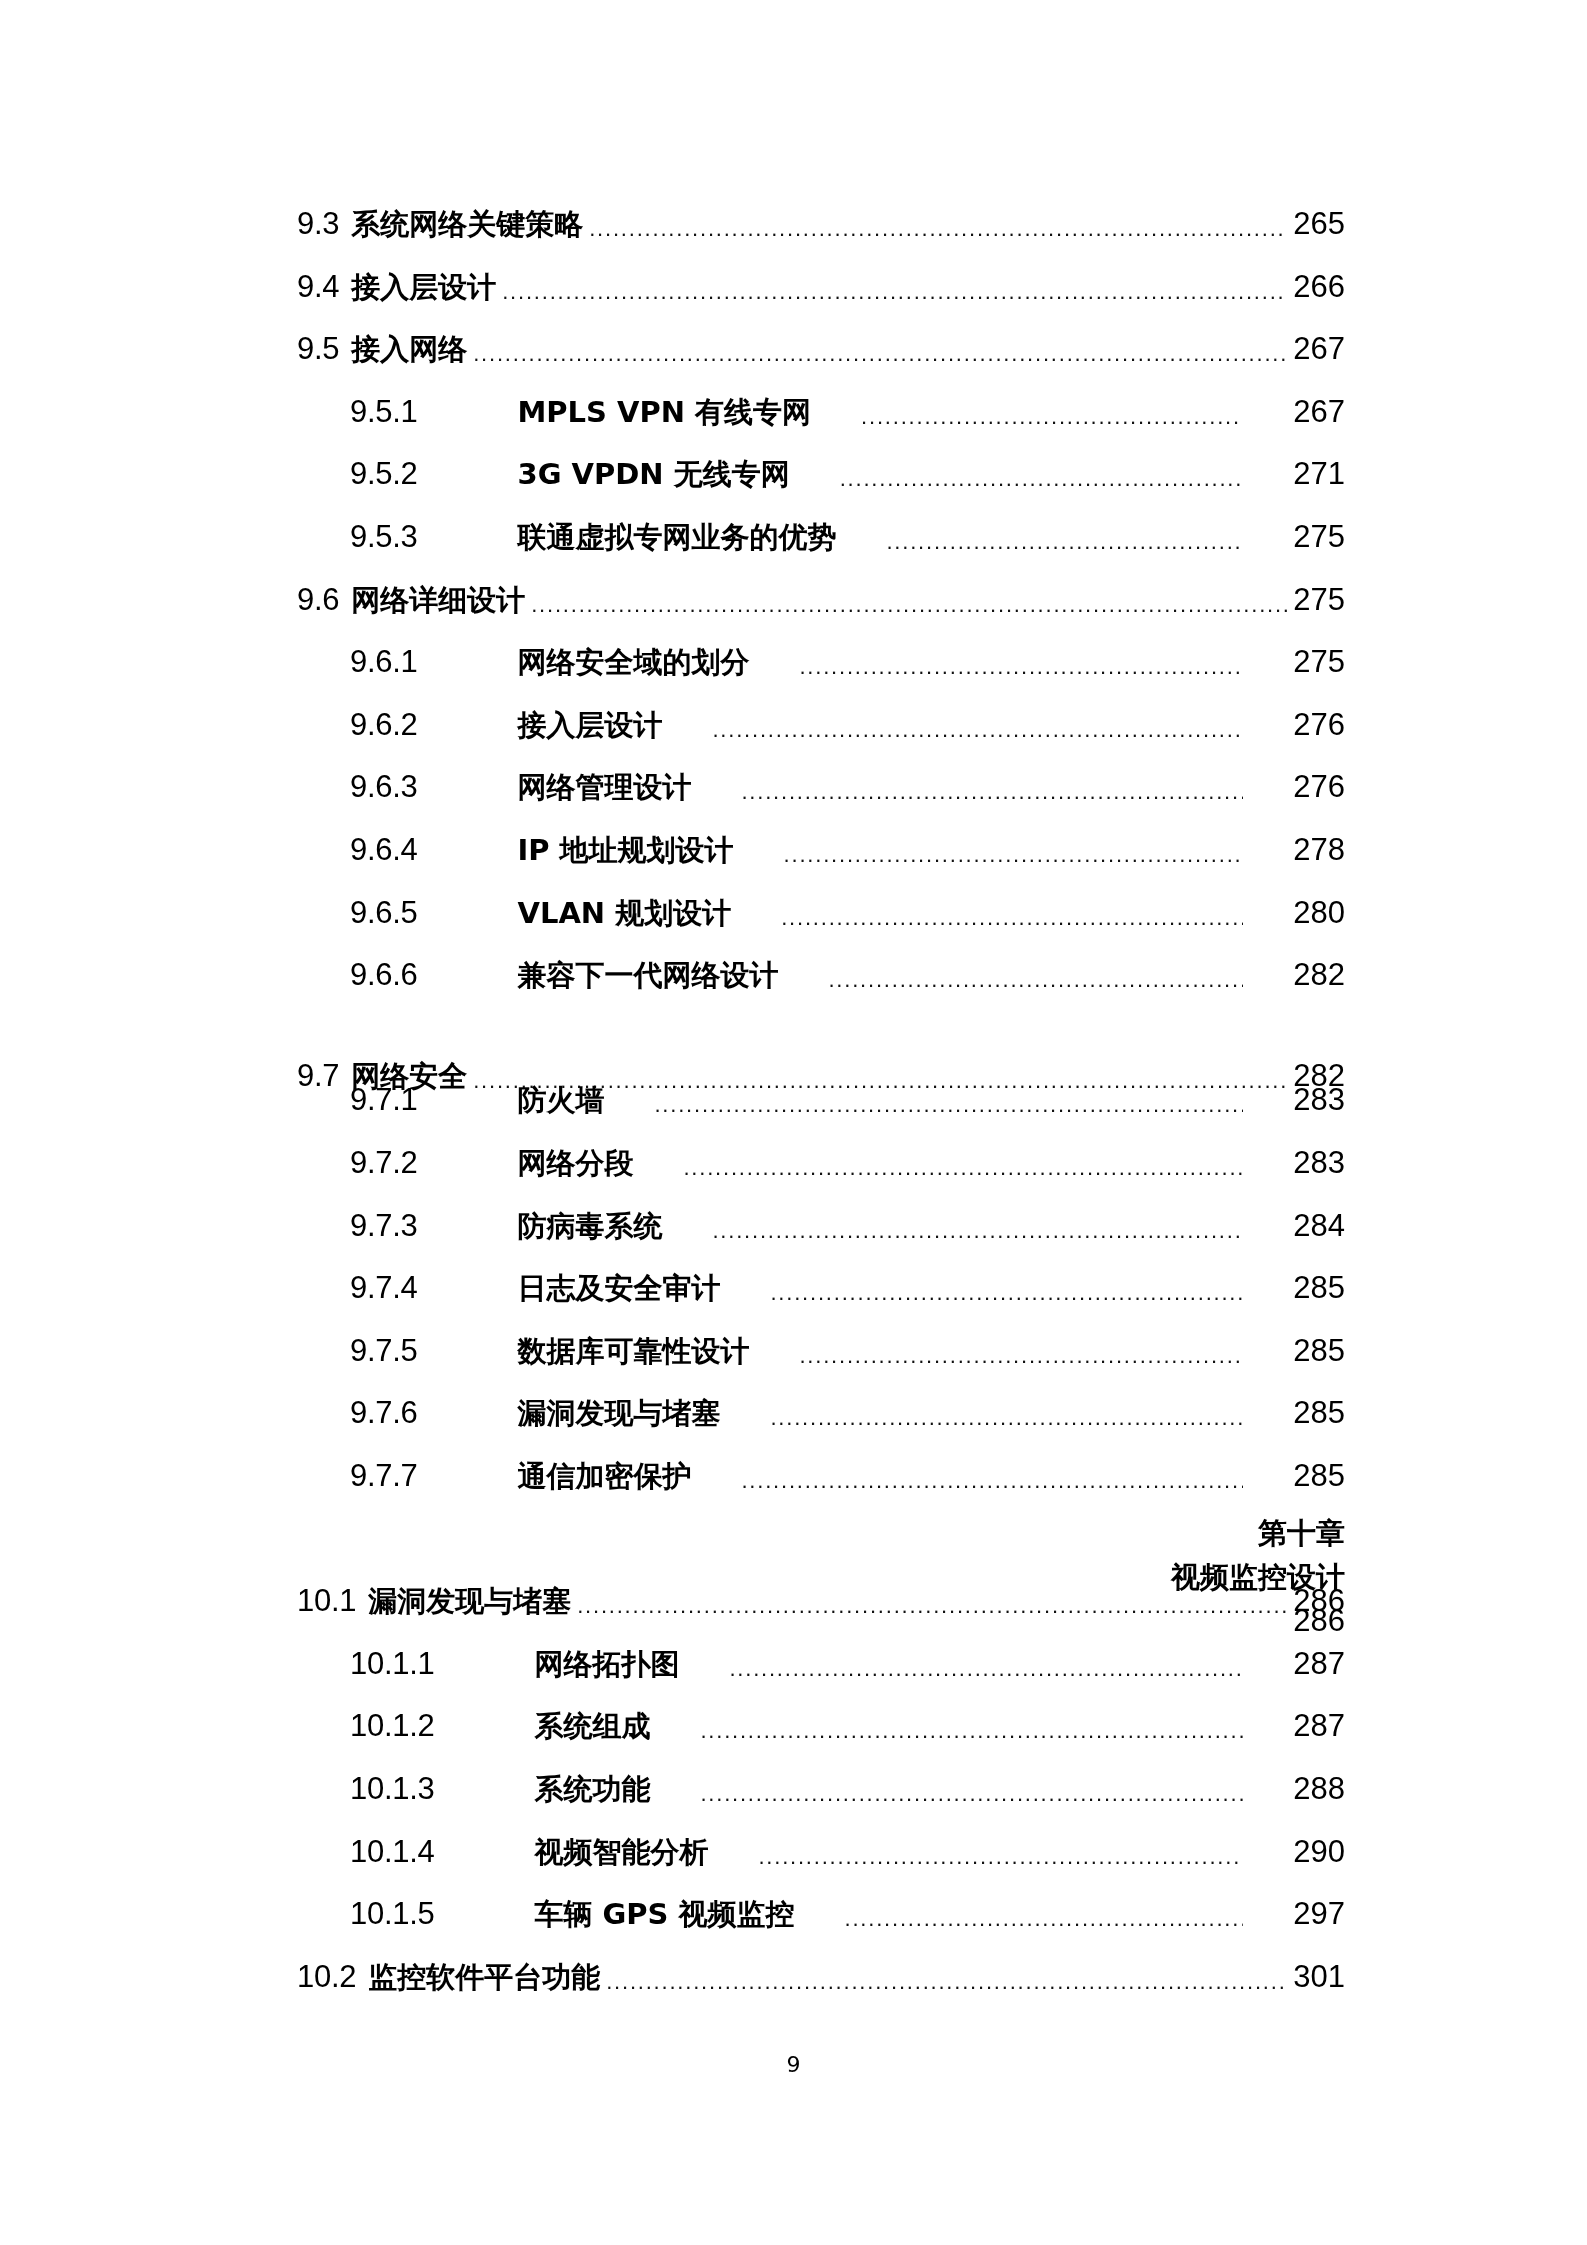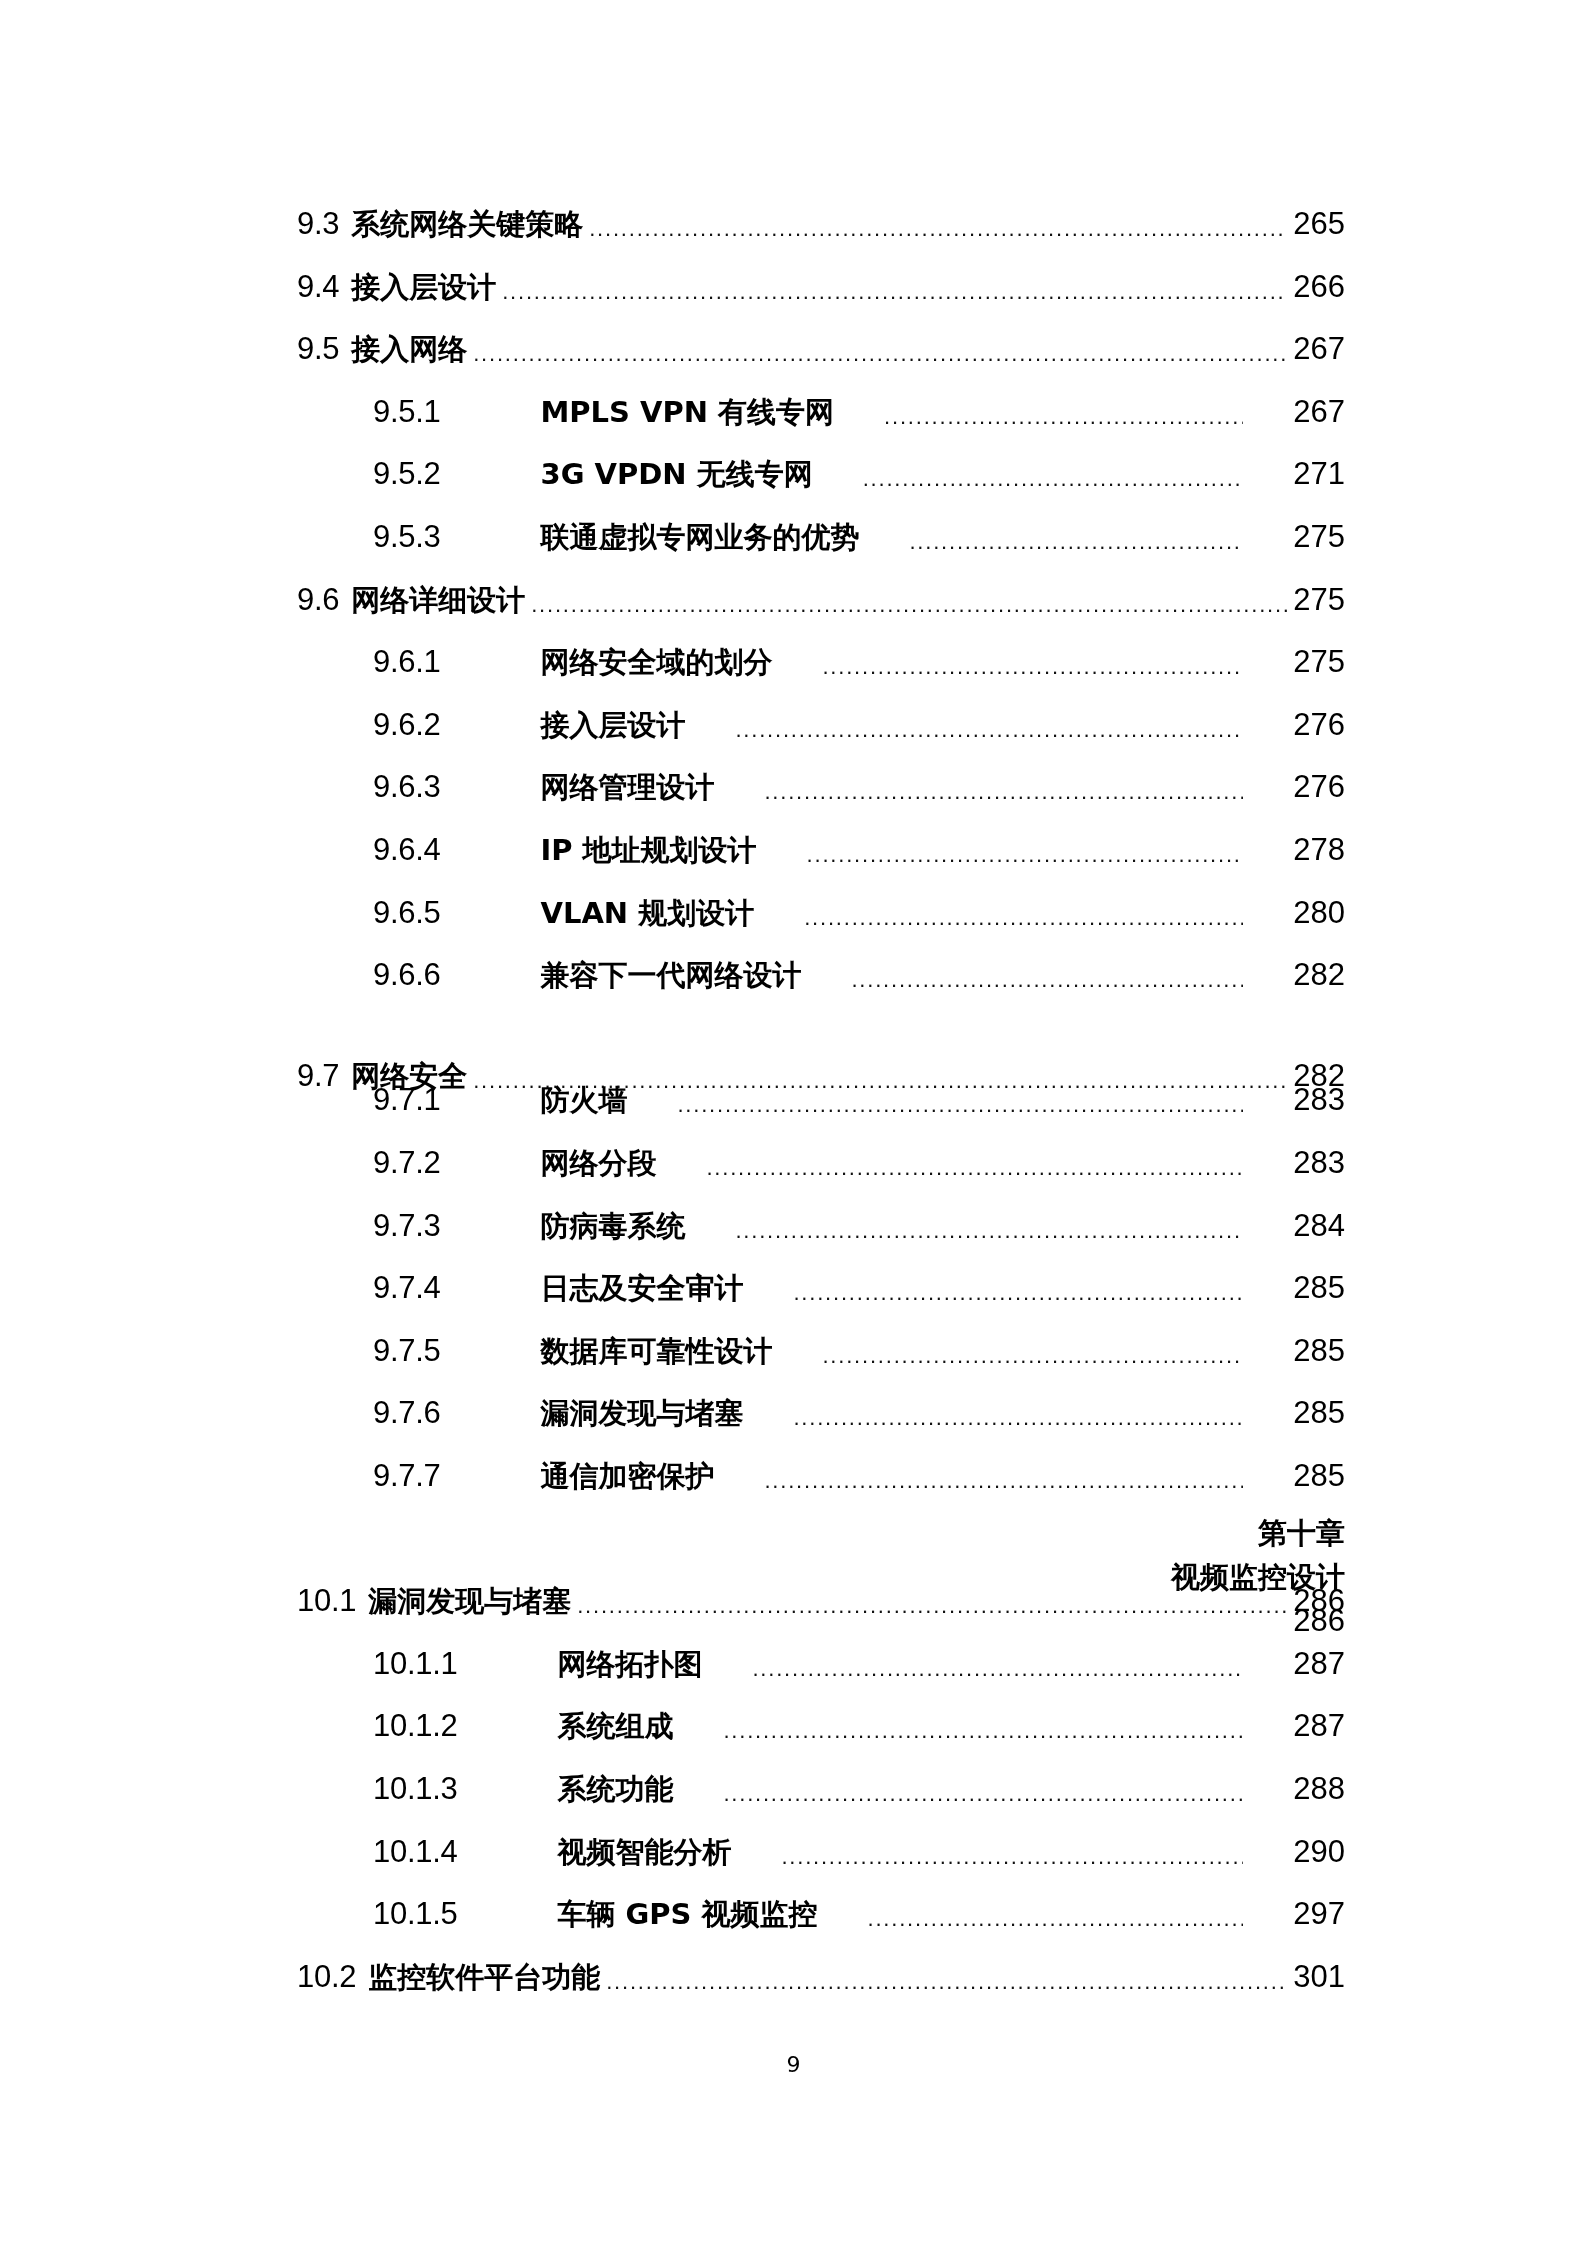--- a/index.html
+++ b/index.html
@@ -26,21 +26,21 @@
       height: 50px;
       display: flex;
       align-items: flex-end;
       font-size: 31px;
       line-height: 44px;
       white-space: nowrap;
       right: 242px;
     }
     .toc-row.level-0 { left: 242px; flex-direction: column; }
     .toc-row.level-1 { left: 297px; }
-    .toc-row.level-2 { left: 373px; gap: 44px; }
+    .toc-row.level-2 { left: 350px; gap: 44px; }
     .toc-num {
       flex: 0 0 auto;
       letter-spacing: -0.3px;
     }
     .toc-gap { flex: 0 0 auto; width: 12px; }
     .toc-title {
       flex: 0 0 auto;
       font-family: "DejaVu Sans", sans-serif;
       font-size: 29px;
       font-weight: bold;

